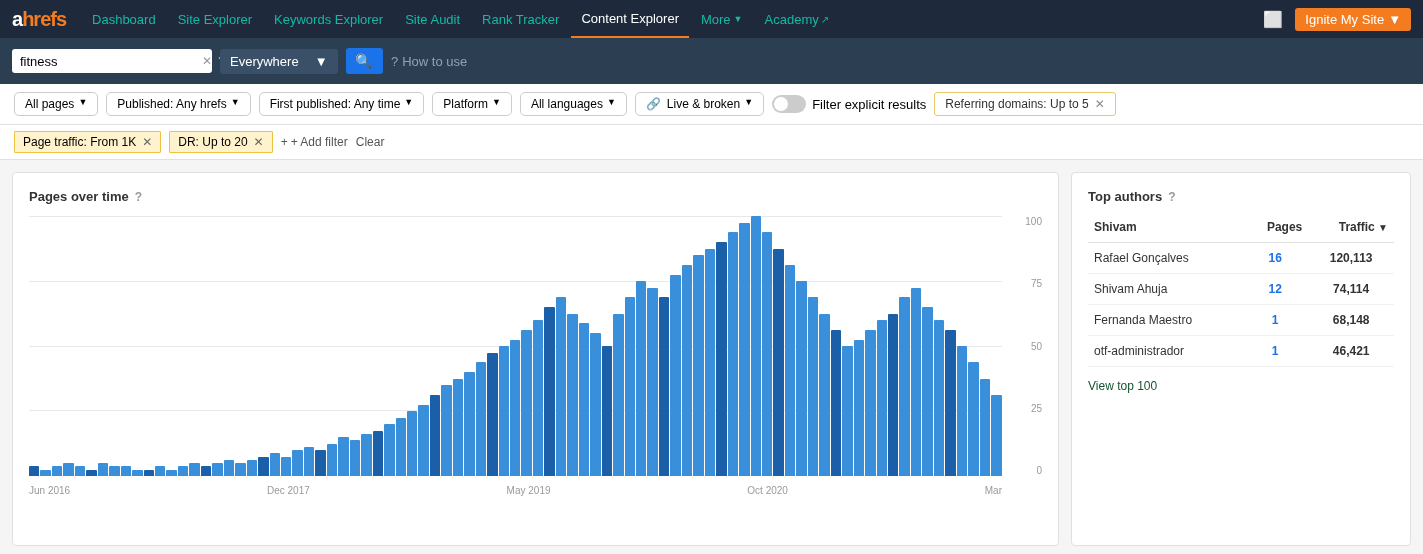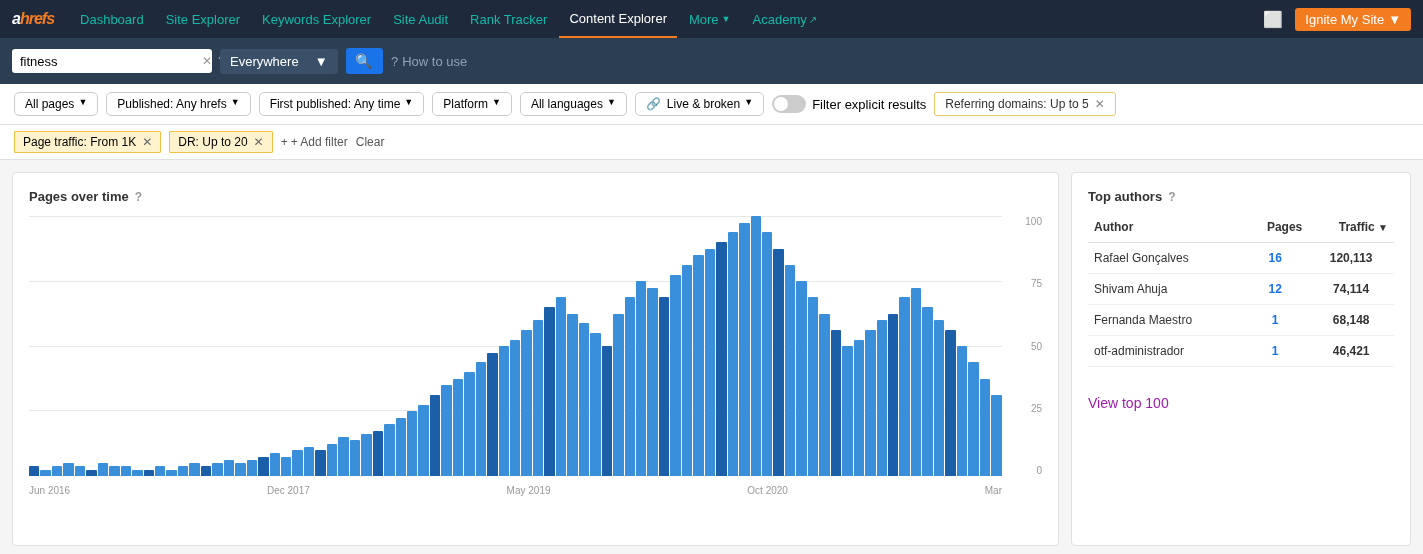--- a/index.html
+++ b/index.html
@@ -10,24 +10,23 @@
       background: #1e2a3b;
       display: flex;
       align-items: center;
       padding: 0 12px;
       height: 38px;
       color: #ccc;
     }
     .logo {
       color: #f47c20;
       font-weight: bold;
-      font-size: 16px;
+      font-size: 20px;
       margin-right: 16px;
       letter-spacing: -1px;
-      font-style: italic;
     }
     .logo span { color: #fff; }
     .nav-items {
       display: flex;
       align-items: center;
       gap: 2px;
       flex: 1;
     }
     .nav-item {
       color: #14b8a6;
@@ -304,24 +303,24 @@
     .authors-table td {
       padding: 8px 6px;
       font-size: 12px;
       color: #333;
       border-bottom: 1px solid #f0f0f0;
       margin-left: 20px;
     }
     .authors-table td.right { text-align: center; font-weight: bold; }
     .authors-table td a { color: #1a73e8; text-decoration: none; }
     .view-top {
-      color: #a21caf;
-      font-size: 14px;
-      cursor: pointer;
-      margin-top: 28px;
+      color: #14532d;
+      font-size: 12px;
+      cursor: pointer;
+      margin-top: 12px;
       display: block;
     }
 
     
     .ref-domains-filter {
       background: #fff;
       border: 1px solid #e8c96a;
       border-radius: 3px;
       padding: 4px 10px;
       font-size: 12px;
@@ -748,21 +747,21 @@
   </div>
 
   <div class="authors-panel">
     <div class="authors-title">
       <span>Top authors</span>
       <span class="chart-help">?</span>
     </div>
     <table class="authors-table">
       <thead>
         <tr>
-          <th>Author</th>
+          <th>Shivam</th>
           <th class="right">Pages</th>
           <th class="right sortable"><span>Traffic</span> <span class="sort-arrow">▼</span></th>
         </tr>
       </thead>
       <tbody id="authors-tbody">
       <tr>
             <td>Rafael Gonçalves</td>
             <td class="right"><a href="#">16</a></td>
             <td class="right">120,113</td>
           </tr>

